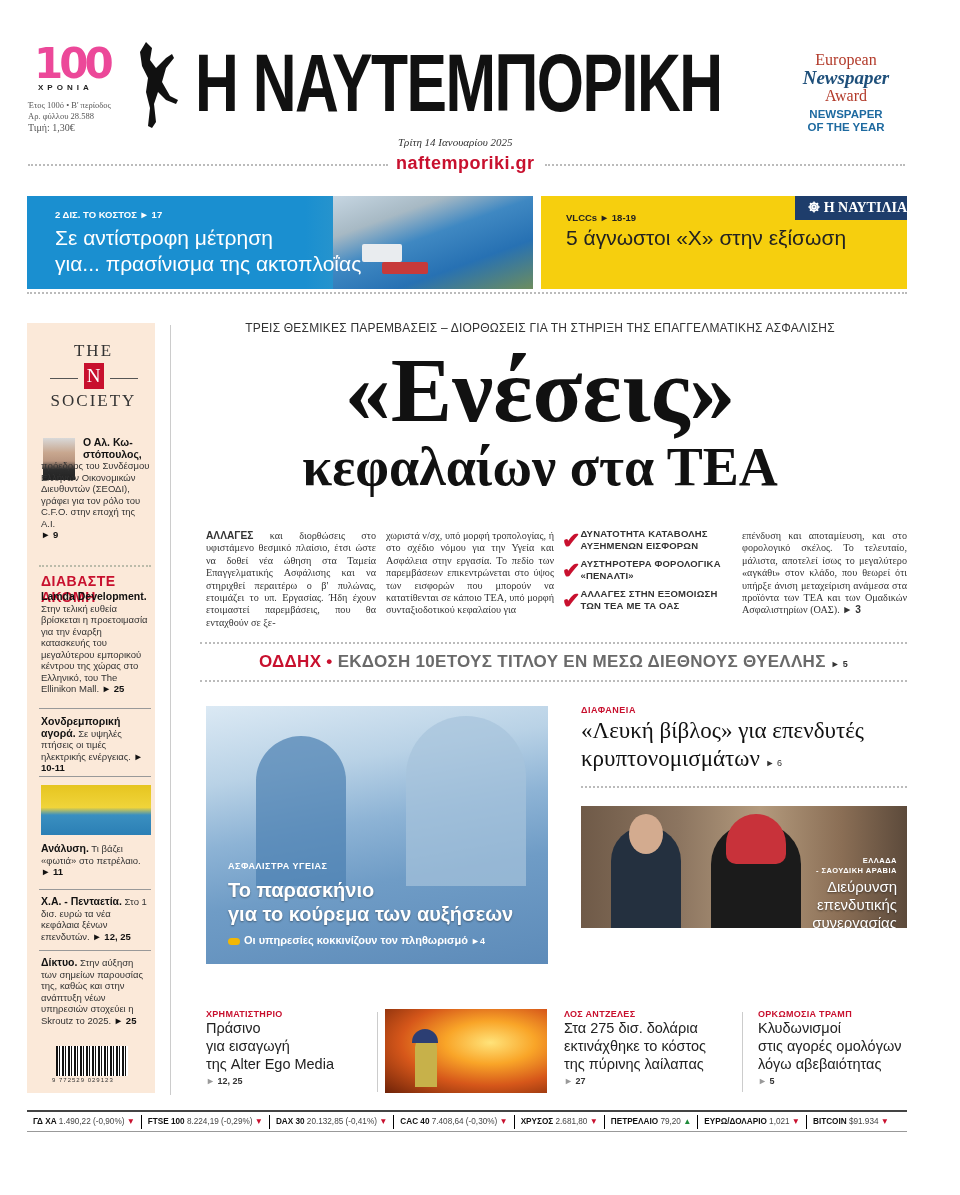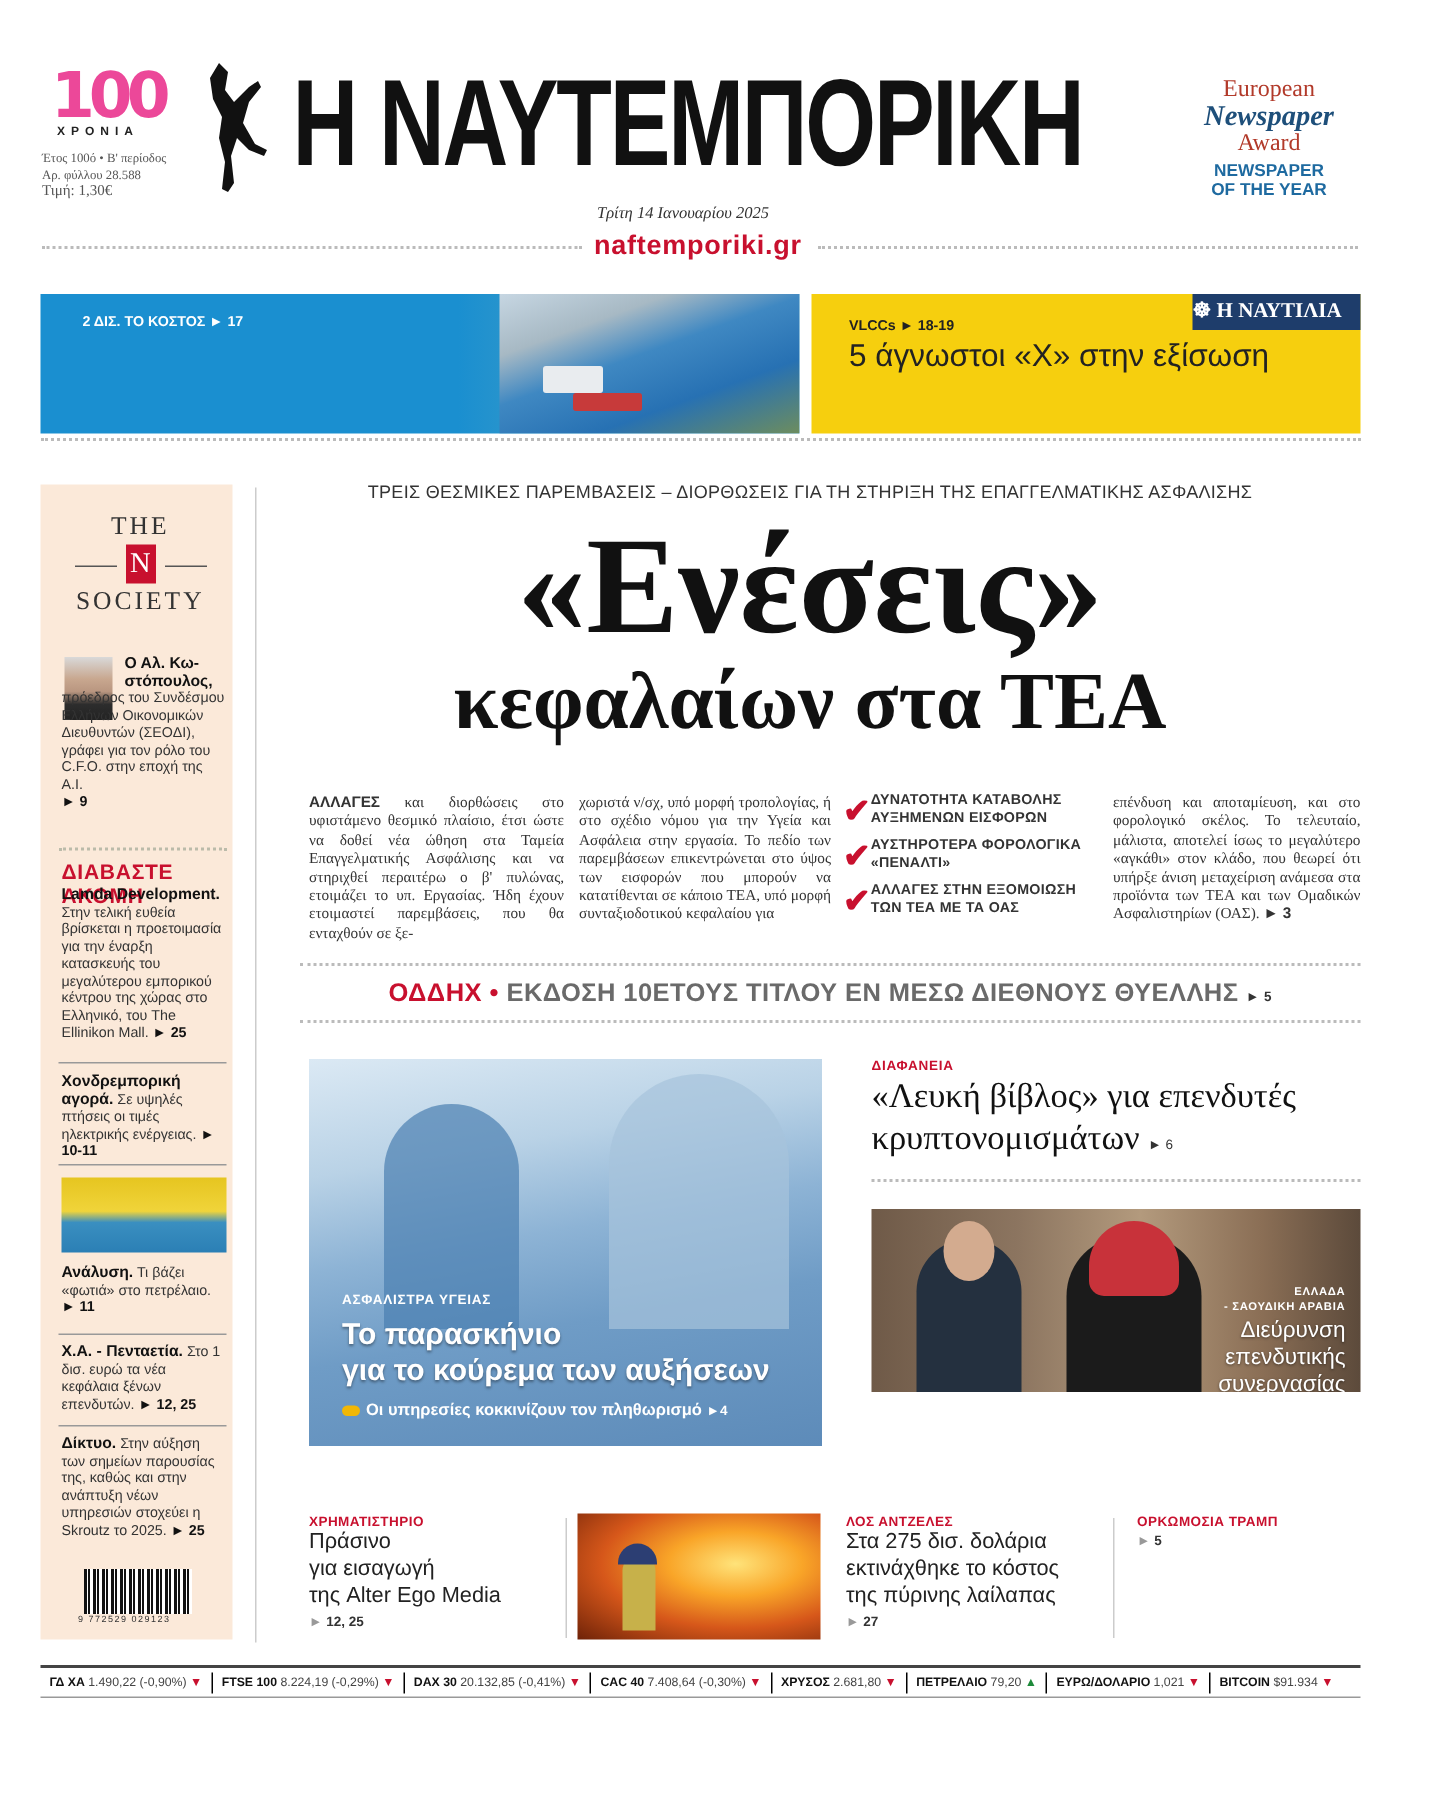--- a/index.html
+++ b/index.html
@@ -24,21 +24,21 @@
 .award .aw{color:#b23a2a;font-size:16px;line-height:16px}
 .award .nyy{color:#1e6aa0;font-weight:bold;font-size:11.5px;line-height:13px;margin-top:4px}
 
 .promo-blue{left:27px;top:196px;width:506px;height:93px;background:linear-gradient(90deg,#1a8fd0 0%,#1a8fd0 55%,#3a9bc8 70%,#5aa6c6 100%);overflow:hidden}
 .promo-blue .city{position:absolute;right:0;top:0;width:200px;height:93px;background:linear-gradient(160deg,#c6d6e2 0%,#a7b9c4 25%,#3f88c2 45%,#2771b3 70%,#6d8d5e 100%)}
 .promo-blue .ship{position:absolute;left:335px;top:48px;width:40px;height:18px;background:#e9ecef;border-radius:2px}
 .promo-blue .ship2{position:absolute;left:355px;top:66px;width:46px;height:12px;background:#c73a3a;border-radius:2px}
 .promo-blue .kick{position:absolute;left:28px;top:13px;color:#fff;font-size:9.5px;font-weight:bold}
 .promo-blue .head{position:absolute;left:28px;top:29px;color:#fff;font-size:21px;line-height:26px;white-space:nowrap}
 .promo-yellow{left:541px;top:196px;width:366px;height:93px;background:#f6cf0e}
-.promo-yellow .badge{position:absolute;right:0;top:0;width:112px;height:24px;background:#1e3d6b;color:#fff;font-family:"Liberation Serif",serif;font-weight:bold;font-size:14px;line-height:24px;text-align:left}
+.promo-yellow .badge{position:absolute;right:0;top:0;width:112px;height:24px;background:#1e3d6b;color:#fff;font-family:"Liberation Serif",serif;font-weight:bold;font-size:14px;line-height:24px;text-align:right}
 .promo-yellow .kick{position:absolute;left:25px;top:16px;font-size:9.5px;font-weight:bold;color:#222}
 .promo-yellow .head{position:absolute;left:25px;top:29px;font-size:21px;line-height:26px;color:#222;white-space:nowrap}
 .promo-dots{left:27px;top:292px;width:880px}
 
 .sidebar{left:27px;top:323px;width:128px;height:770px;background:#fbe9d9}
 .sb{position:absolute;left:14px;width:110px;font-size:9.5px;line-height:11.5px;color:#333}
 .sb b{color:#111}
 .sb .pg{font-weight:bold;color:#111}
 .society{position:absolute;left:0;top:18px;width:133px;text-align:center;font-family:"Liberation Serif",serif;color:#333}
 .society .the{font-size:17px;letter-spacing:2px}
@@ -133,20 +133,24 @@
   <div class="aw">Award</div>
   <div class="nyy" style="font-family:'Liberation Sans',sans-serif">NEWSPAPER</div>
   <div class="nyy" style="font-family:'Liberation Sans',sans-serif;margin-top:0">OF THE YEAR</div>
 </div>
 
 <div class="abs promo-blue">
   <div class="city"></div>
   <div class="ship"></div>
   <div class="ship2"></div>
   <div class="kick">2 ΔΙΣ. ΤΟ ΚΟΣΤΟΣ ► 17</div>
+  <div class="head">
+    <div>Σε αντίστροφη μέτρηση</div>
+    <div>για... πρασίνισμα της ακτοπλοΐας</div>
+  </div>
 </div>
 <div class="abs promo-yellow">
   <div class="badge"><span>☸ </span><span>Η ΝΑΥΤΙΛΙΑ</span></div>
   <div class="kick">VLCCs ► 18-19</div>
   <div class="head">
     <div>5 άγνωστοι «Χ» στην εξίσωση</div>
   </div>
 </div>
 <div class="abs dots promo-dots"></div>
 
@@ -294,20 +298,25 @@
   <div class="bot-head">
     <div>Στα 275 δισ. δολάρια</div>
     <div>εκτινάχθηκε το κόστος</div>
     <div>της πύρινης λαίλαπας</div>
   </div>
   <div class="bot-pg"><span class="tri">► </span><span>27</span></div>
 </div>
 <div class="abs vsep2"></div>
 <div class="abs b4">
   <div class="bot-kick">ΟΡΚΩΜΟΣΙΑ ΤΡΑΜΠ</div>
+  <div class="bot-head">
+    <div>Κλυδωνισμοί</div>
+    <div>στις αγορές ομολόγων</div>
+    <div>λόγω αβεβαιότητας</div>
+  </div>
   <div class="bot-pg"><span class="tri">► </span><span>5</span></div>
 </div>
 
 <div class="abs ticker">
   <div class="tk"><b>ΓΔ ΧΑ</b> <span>1.490,22 (-0,90%)</span> <span class="dn">▼</span></div>
   <div class="tk"><b>FTSE 100</b> <span>8.224,19 (-0,29%)</span> <span class="dn">▼</span></div>
   <div class="tk"><b>DAX 30</b> <span>20.132,85 (-0,41%)</span> <span class="dn">▼</span></div>
   <div class="tk"><b>CAC 40</b> <span>7.408,64 (-0,30%)</span> <span class="dn">▼</span></div>
   <div class="tk"><b>ΧΡΥΣΟΣ</b> <span>2.681,80</span> <span class="dn">▼</span></div>
   <div class="tk"><b>ΠΕΤΡΕΛΑΙΟ</b> <span>79,20</span> <span class="up">▲</span></div>

